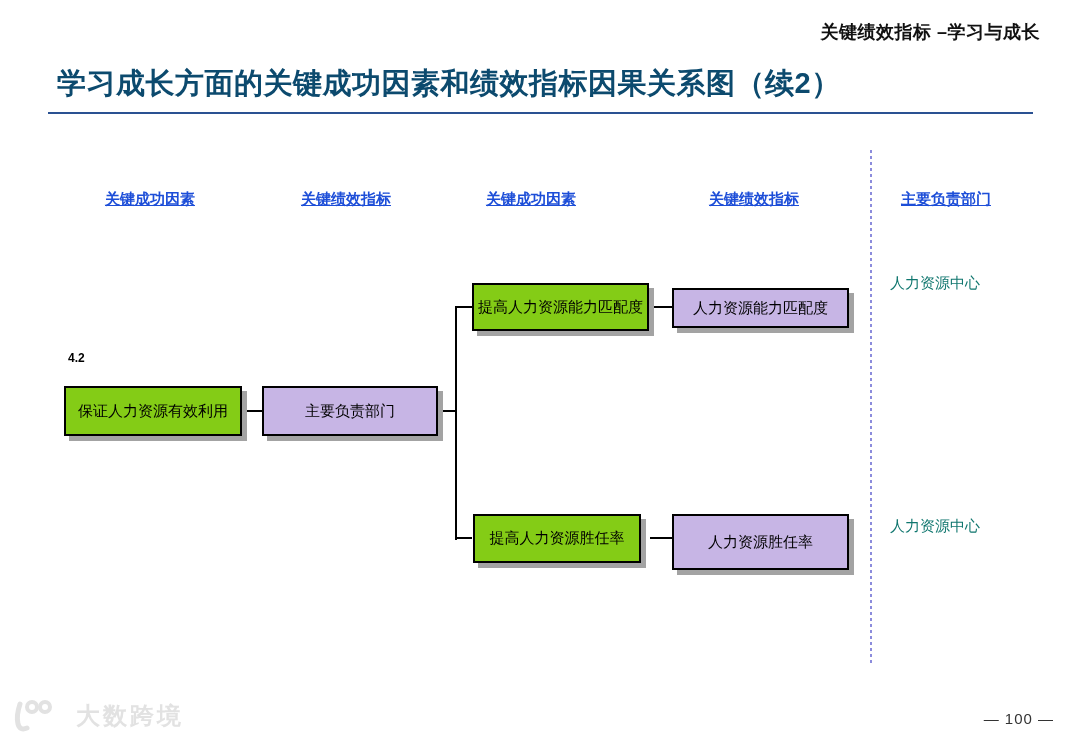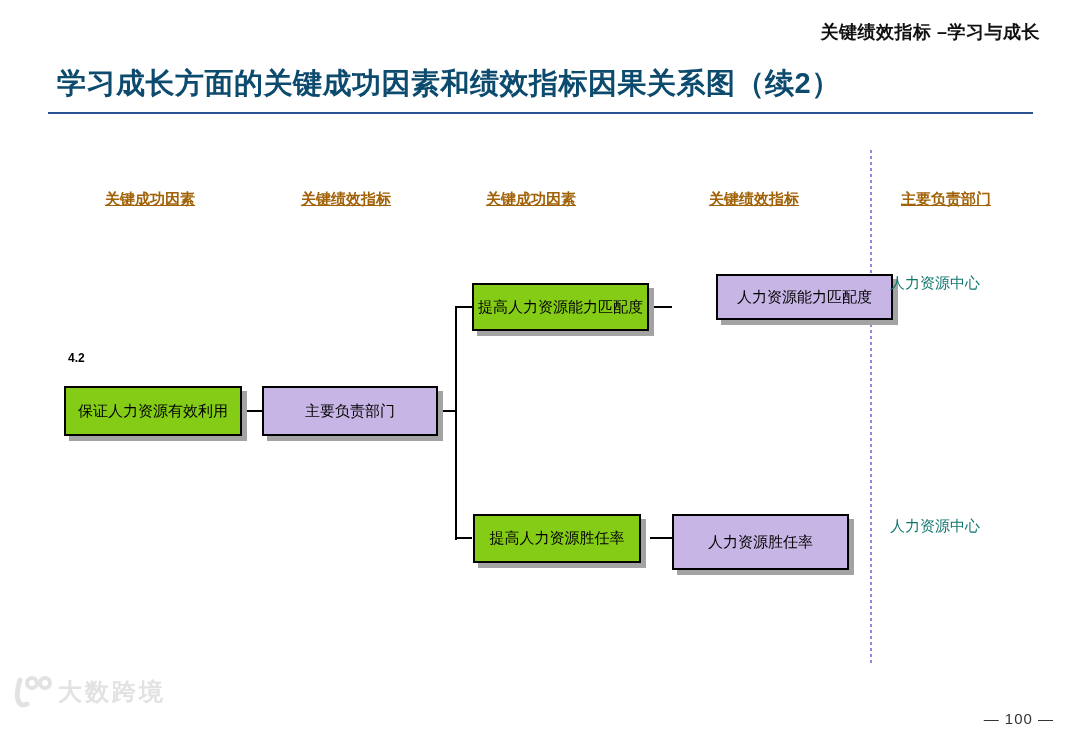--- a/index.html
+++ b/index.html
@@ -17,21 +17,21 @@
   .title{
     left:57px;top:64px;font-size:29px;font-weight:bold;color:#0c4a6e;
     letter-spacing:0.5px;white-space:nowrap;
   }
   .title-rule{
     left:48px;top:112px;width:985px;height:2px;background:#2a5192;
   }
   
   .col-head{
     top:190px;font-size:15px;font-weight:bold;text-decoration:underline;
-    transform:translateX(-50%);white-space:nowrap;color:#a16207;
+    transform:translateX(-50%);white-space:nowrap;color:#1d4ed8;
   }
   
   .dash-sep{
     left:870px;top:150px;width:2px;height:514px;
     background:repeating-linear-gradient(to bottom,#8c8cdc 0 3px,transparent 3px 6px);
   }
   
   .node{
     border:2px solid #000;background:#84cc16;
     box-shadow:5px 5px 0 #a3a3a3;
@@ -41,21 +41,21 @@
   .node.kpi{background:#c7b5e5;}
   .grp-label{left:68px;top:351px;font-size:12px;font-weight:bold;}
   
   .hline{height:2px;background:#000;}
   .vline{width:2px;background:#000;}
   
   .dept{left:890px;font-size:15px;color:#0f766e;white-space:nowrap;}
   
   .page-num{right:26px;top:710px;font-size:15px;color:#333;letter-spacing:1px;}
   .watermark{
-    left:8px;top:672px;display:flex;align-items:center;gap:6px;
+    left:8px;top:696px;display:flex;align-items:center;gap:24px;
     color:#e2e2e2;
   }
   .watermark .wm-text{
     font-size:24px;font-weight:bold;letter-spacing:3px;color:#e2e2e2;
   }
 </style>
 </head>
 <body>
 
 <div class="abs eyebrow">关键绩效指标 –学习与成长</div>
@@ -85,21 +85,21 @@
   </div>
 
 <div class="abs node kpi" style="left:262px;top:386px;width:176px;height:50px;">
     <span>主要负责部门</span>
   </div>
 
 <div class="abs node" style="left:472px;top:283px;width:177px;height:48px;">
     <span>提高人力资源能力匹配度</span>
   </div>
 
-<div class="abs node kpi" style="left:672px;top:274px;width:177px;height:46px;margin-left:44px;">
+<div class="abs node kpi" style="left:672px;top:288px;width:177px;height:40px;">
     <span>人力资源能力匹配度</span>
   </div>
 
 <div class="abs node" style="left:473px;top:514px;width:168px;height:49px;">
     <span>提高人力资源胜任率</span>
   </div>
 
 <div class="abs node kpi" style="left:672px;top:514px;width:177px;height:56px;">
     <span>人力资源胜任率</span>
   </div>

